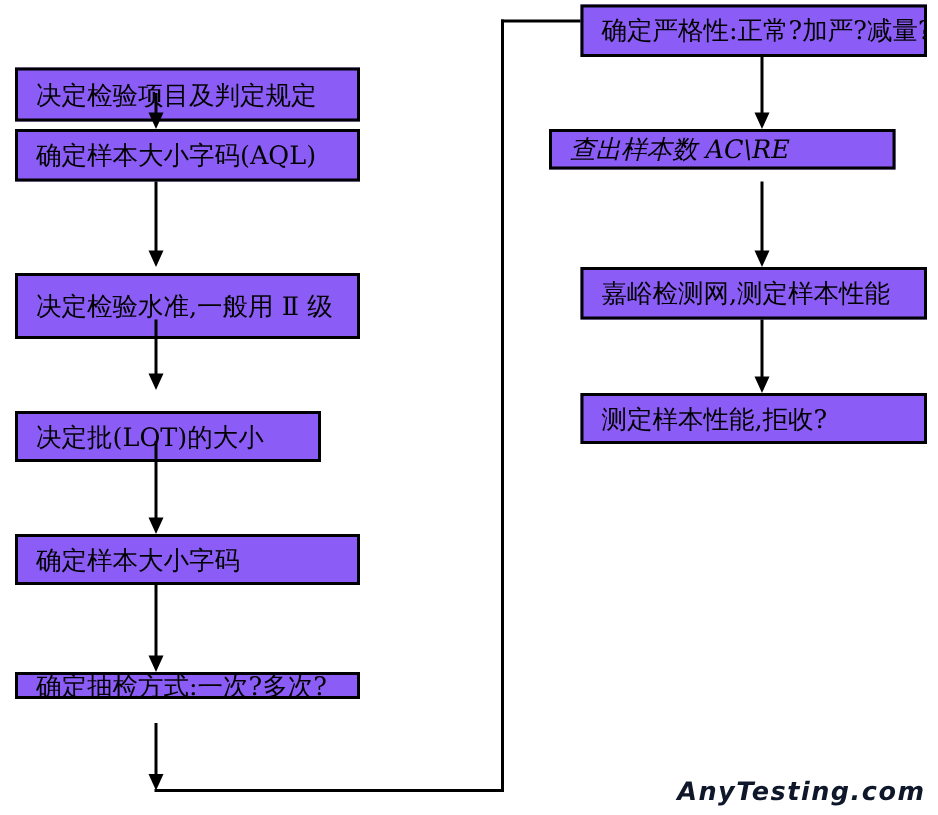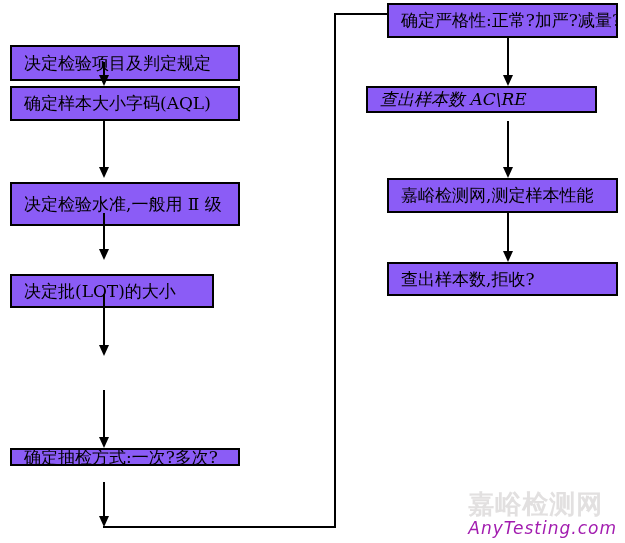--- a/index.html
+++ b/index.html
@@ -57,50 +57,51 @@
   .watermark-name {
     font-size: 26px;
     font-weight: bold;
     letter-spacing: 1px;
     color: #e2e0e0;
     font-family: "DejaVu Sans", "Liberation Sans", sans-serif;
   }
   .watermark-url {
     margin-top: 3px;
     font-size: 17px;
-    font-weight: normal;
+    font-weight: bold;
     font-style: italic;
     letter-spacing: 1px;
-    color: #a21caf;
+    color: #0f172a;
     font-family: "DejaVu Sans", "Liberation Sans", sans-serif;
   }
 </style>
 </head>
 <body>
 
 <div class="canvas">
 
   <div class="node" style="left:10px; top:26px; width:230px; height:36px;margin-top:19px;">决定检验项目及判定规定</div>
 
   <div class="node" style="left:10px; top:86px; width:230px; height:35px;">确定样本大小字码(AQL)</div>
 
   <div class="node" style="left:10px; top:162px; width:230px; height:44px;margin-top:20px;">决定检验水准,一般用 Ⅱ 级</div>
 
   <div class="node" style="left:10px; top:274px; width:204px; height:34px;">决定批(LOT)的大小</div>
 
+  <div class="node" style="left:10px; top:356px; width:230px; height:34px;">确定样本大小字码</div>
 
   <div class="node" style="left:10px; top:448px; width:230px; height:18px;">确定抽检方式:一次?多次?</div>
 
   <div class="node" style="left:387px; top:3px; width:231px; height:35px;">确定严格性:正常?加严?减量?</div>
 
   <div class="node" style="left:366px; top:86px; width:231px; height:27px;font-style:italic;">查出样本数 AC\RE</div>
 
   <div class="node" style="left:387px; top:178px; width:231px; height:35px;">嘉峪检测网,测定样本性能</div>
 
-  <div class="node" style="left:387px; top:262px; width:231px; height:34px;">查出样本数,拒收?</div>
+  <div class="node" style="left:387px; top:262px; width:231px; height:34px;">测定样本性能,拒收?</div>
 
   <div>
     <div class="vline" style="left:103px; top:62px;  height:16px;"></div>
     <div class="arrow-head-down" style="left:99px; top:75px;"></div>
   </div>
   <div>
     <div class="vline" style="left:103px; top:121px; height:47px;"></div>
     <div class="arrow-head-down" style="left:99px; top:167px;"></div>
   </div>
   <div>
@@ -133,17 +134,16 @@
   <div>
     <div class="vline" style="left:507px; top:121px; height:47px;"></div>
     <div class="arrow-head-down" style="left:503px; top:167px;"></div>
   </div>
   <div>
     <div class="vline" style="left:507px; top:213px; height:39px;"></div>
     <div class="arrow-head-down" style="left:503px; top:251px;"></div>
   </div>
 
   <div class="watermark">
-    <div class="watermark-name">嘉峪检测网</div>
     <div class="watermark-url">AnyTesting.com</div>
   </div>
 
 </div>
 
 </body></html>

